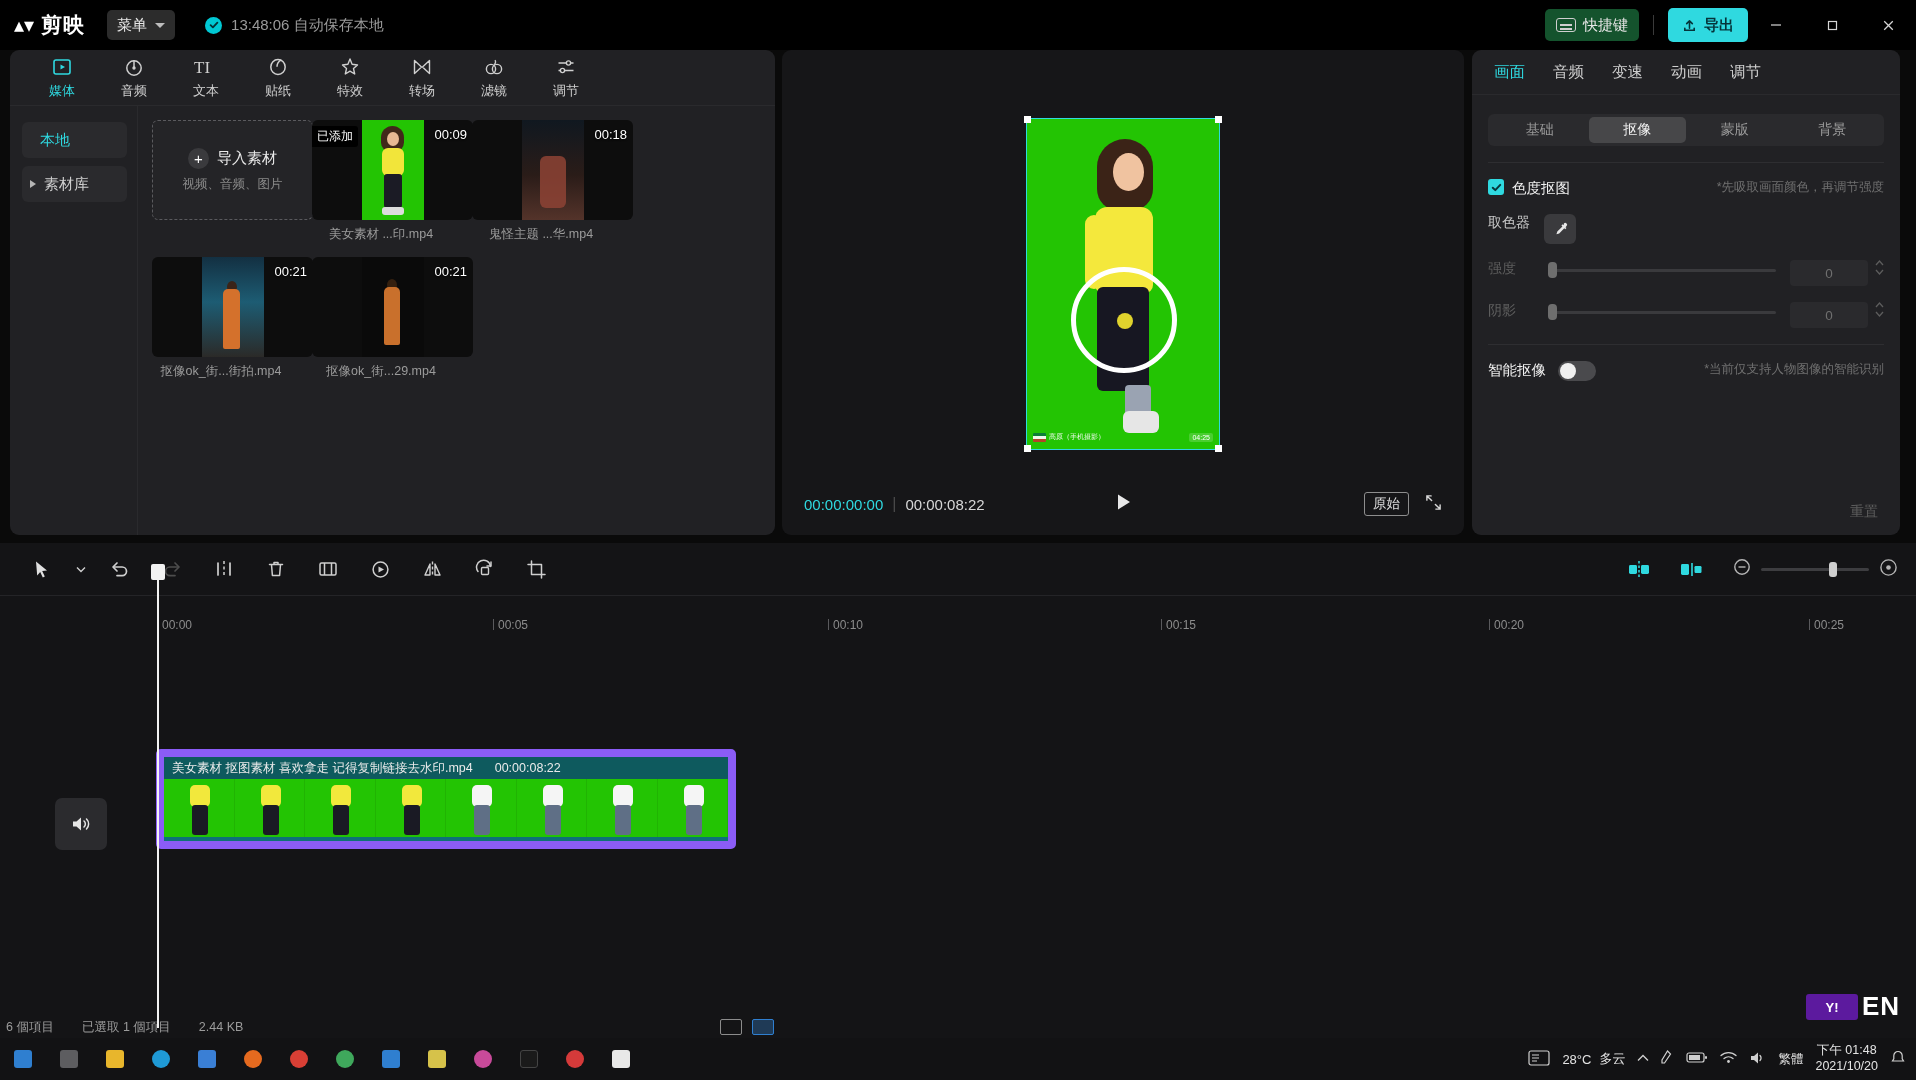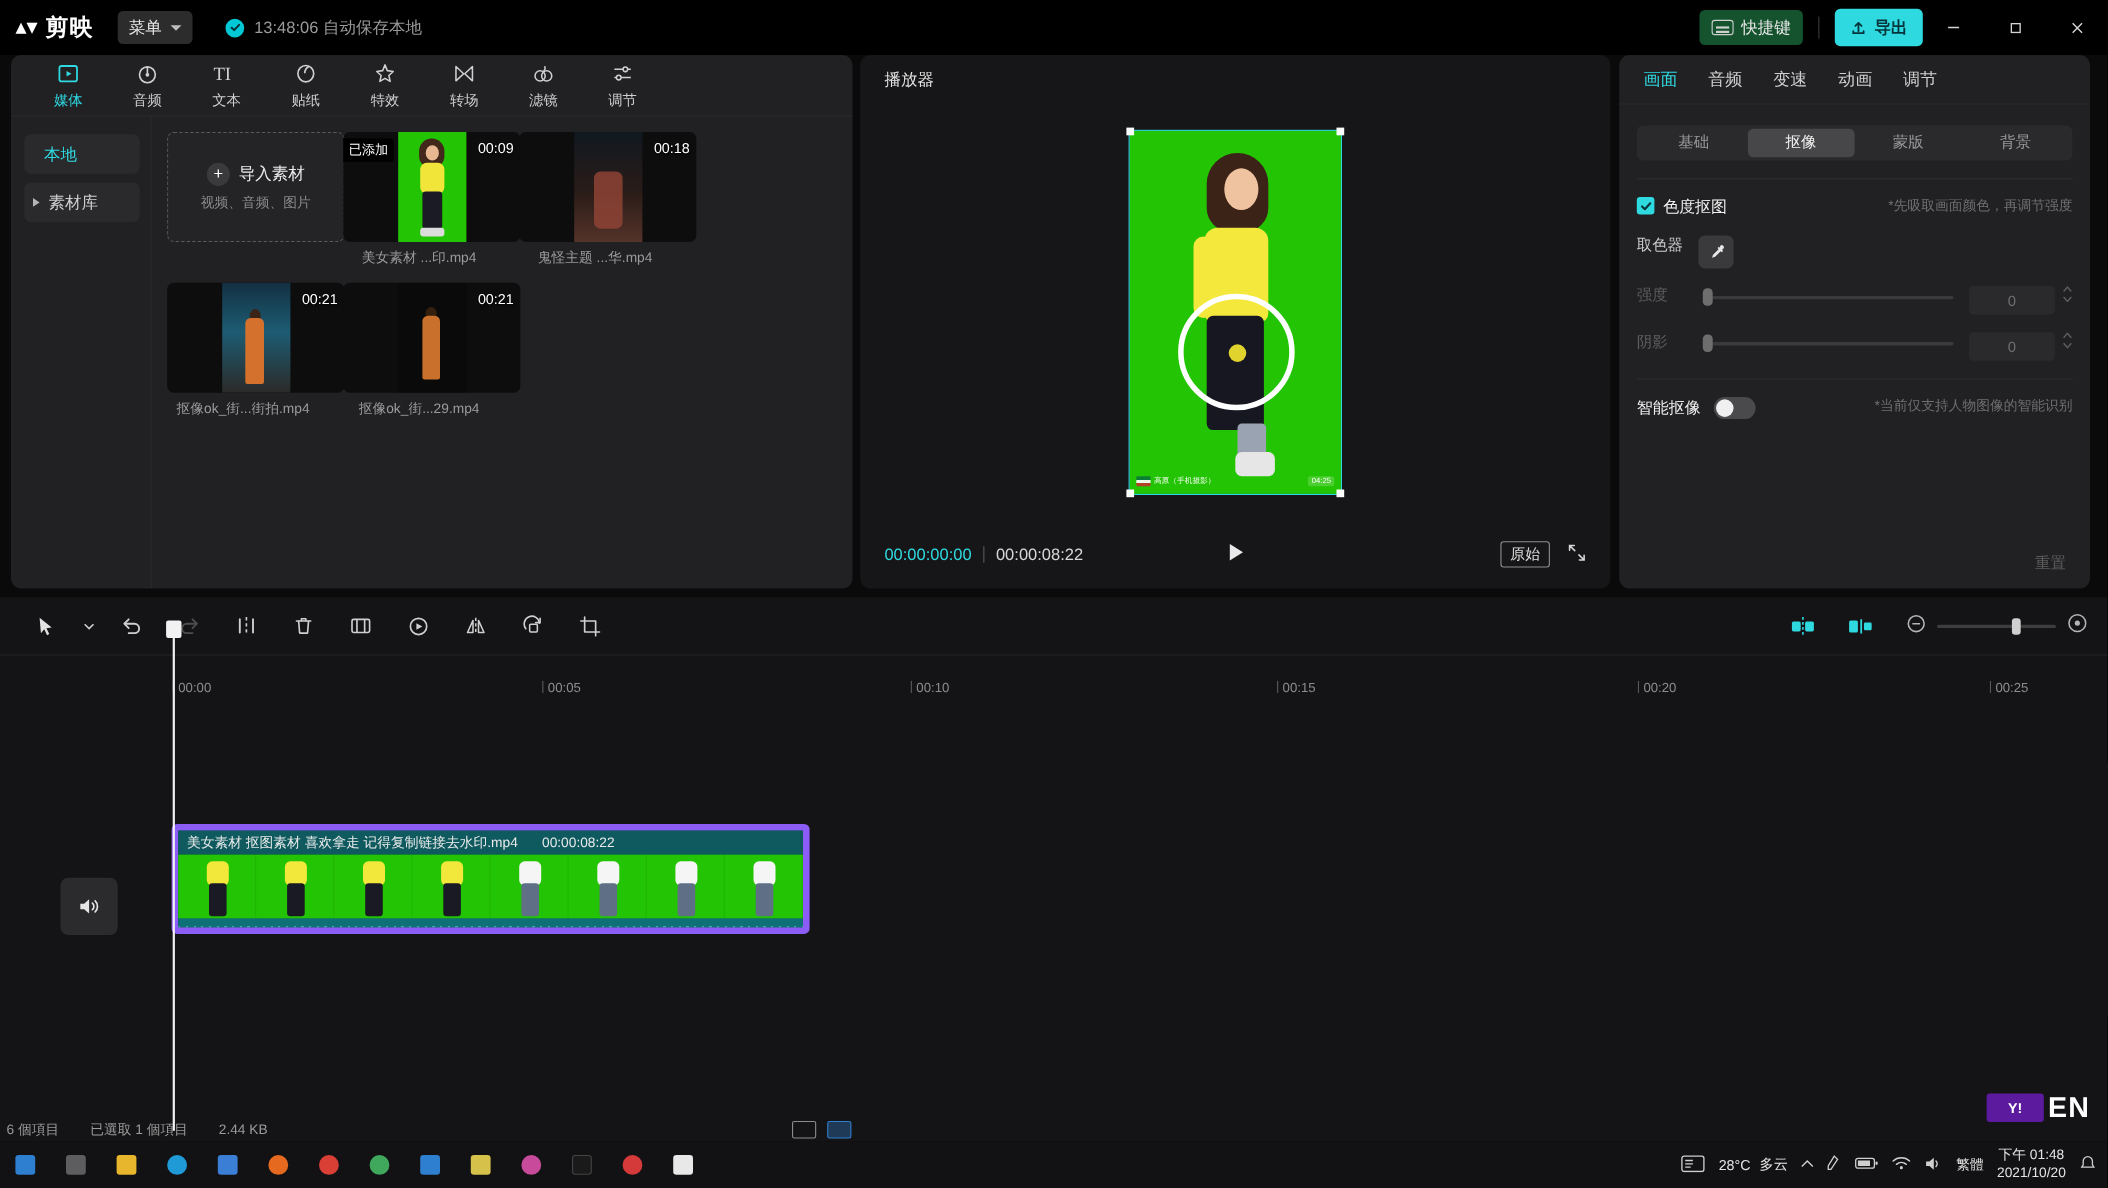--- a/index.html
+++ b/index.html
@@ -93,21 +93,21 @@
   .picker-ring{position:absolute;left:44px;top:148px;width:106px;height:106px;border-radius:50%;border:5px solid #fff;}
   .picker-dot{position:absolute;left:90px;top:194px;width:16px;height:16px;border-radius:50%;background:#e0d32d;}
   .wm-l{position:absolute;left:6px;bottom:7px;display:flex;align-items:center;gap:3px;font-size:7px;color:#fff;opacity:.92;}
   .wm-l .fl{width:13px;height:9px;background:linear-gradient(180deg,#0b7a3b 33%,#fff 33% 66%,#c0392b 66%);border-radius:1px;}
   .wm-r{position:absolute;right:6px;bottom:7px;font-size:7px;color:#fff;background:rgba(255,255,255,.18);padding:1px 3px;border-radius:2px;}
   .player-foot{position:absolute;left:0;right:0;bottom:0;height:62px;display:flex;align-items:center;padding:0 22px;}
   .tc-cur{font-size:15px;color:#2fd9e0;}
   .tc-sep{margin:0 9px;color:#4a4a4a;}
   .tc-tot{font-size:15px;color:#d7d7d7;}
   .play-btn{position:absolute;left:50%;transform:translateX(-50%);cursor:pointer;}
-  .pf-right{margin-left:auto;display:flex;align-items:flex-end;gap:16px;}
+  .pf-right{margin-left:auto;display:flex;align-items:center;gap:16px;}
   .ratio{border:1px solid #8e8e8e;border-radius:3px;padding:2px 8px;font-size:13.5px;color:#e0e0e0;cursor:pointer;}
 
   
   .ptabs{height:45px;display:flex;align-items:center;gap:28px;padding-left:22px;font-size:15.5px;color:#cfcfcf;border-bottom:1px solid #2a2a2d;}
   .ptab{cursor:pointer;}
   .ptab.active{color:#2fd9e0;}
   .seg{margin:19px 16px 0 16px;height:32px;background:#2a2a2d;border-radius:6px;display:flex;padding:3px;}
   .segi{flex:1;border-radius:5px;display:flex;align-items:center;justify-content:center;font-size:14px;color:#9a9a9a;cursor:pointer;}
   .segi.active{background:#474749;color:#f2f2f2;}
   .hr{margin:16px 16px 0 16px;height:1px;background:#2e2e31;}
@@ -136,21 +136,21 @@
   .zoomrow{display:flex;align-items:center;gap:10px;margin-left:16px;}
   .ztrack{width:108px;height:3px;background:#3d3d40;border-radius:2px;position:relative;}
   .zknob{position:absolute;left:68px;top:-6px;width:8px;height:15px;border-radius:3px;background:#cfcfcf;}
   .ruler{position:relative;height:28px;border-top:1px solid #242427;}
   .tick{position:absolute;top:22px;font-size:12px;color:#8c8c8c;}
   .tick:before{content:"";position:absolute;left:-5px;top:1px;width:1px;height:11px;background:#5a5a5d;}
   .playhead{position:absolute;top:0;width:2px;background:#f2f2f2;z-index:30;}
   .ph-grip{position:absolute;left:-6px;top:-1px;width:14px;height:16px;background:#f2f2f2;border-radius:2px 2px 2px 2px;}
   .tracks{position:absolute;left:0;right:0;top:80px;bottom:0;}
   .mute-btn{position:absolute;left:55px;top:175px;width:52px;height:52px;border-radius:7px;background:#2b2b2e;display:flex;align-items:center;justify-content:center;cursor:pointer;}
-  .clip{position:absolute;left:156px;top:126px;width:580px;height:100px;border:6px solid #8b5cf6;border-radius:5px;overflow:hidden;background:#0d4f52;}
+  .clip{position:absolute;left:156px;top:126px;width:580px;height:100px;border:8px solid #8b5cf6;border-radius:5px;overflow:hidden;background:#0d4f52;}
   .clip-head{height:22px;background:#0e5a5e;display:flex;align-items:center;padding-left:8px;gap:22px;font-size:12.5px;color:#eaeaea;white-space:nowrap;}
   .clip-film{height:58px;background:#23c403;display:flex;overflow:hidden;}
   .ff{width:72.5px;height:58px;position:relative;background:#23c403;border-right:1px solid rgba(0,0,0,.08);}
   .ff .t{position:absolute;left:26px;top:6px;width:20px;height:22px;background:#f2e83c;border-radius:5px;}
   .ff .p{position:absolute;left:28px;top:26px;width:16px;height:30px;background:#1a1a24;border-radius:3px;}
   .ff.w .t{background:#f5f5f5;}
   .ff.w .p{background:#5f6f86;}
   .clip-audio{height:16px;background:#0e7178;position:relative;}
   .clip-audio .wv{position:absolute;left:0;top:7px;width:100%;height:2px;background:repeating-linear-gradient(90deg,#7fe3e8 0 2px,transparent 2px 7px);opacity:.55;}
 
@@ -373,21 +373,20 @@
             </div>
             <span class="dur">00:21</span>
           </div>
           <div class="cap">抠像ok_街...29.mp4</div>
         </div>
       </div>
     </div>
   </div>
 
   <div class="panel" id="player-panel">
-    <div class="player-head">播放器</div>
     <div class="stage">
       <div class="video">
         <div class="g-hair"></div>
         <div class="g-face"></div>
         <div class="g-arm"></div>
         <div class="g-top"></div>
         <div class="g-pants"></div>
         <div class="g-sock"></div>
         <div class="g-shoe"></div>
         <div class="picker-ring"></div>

